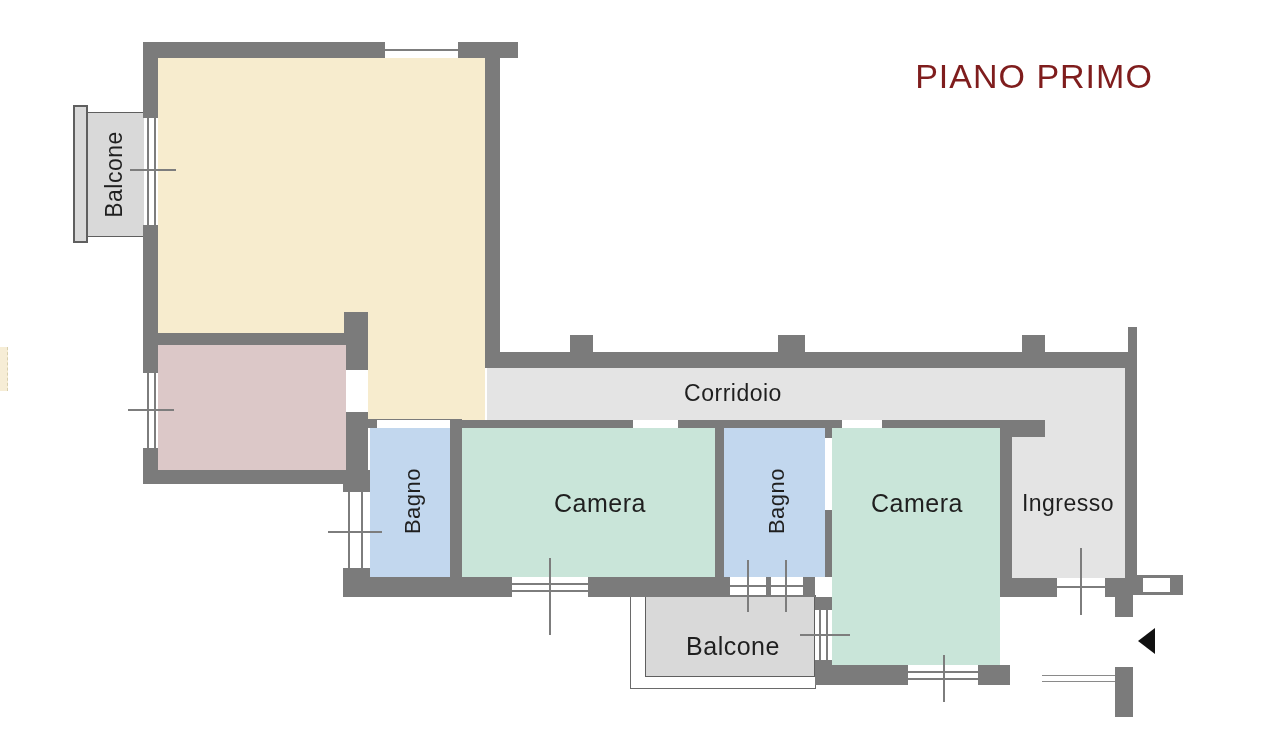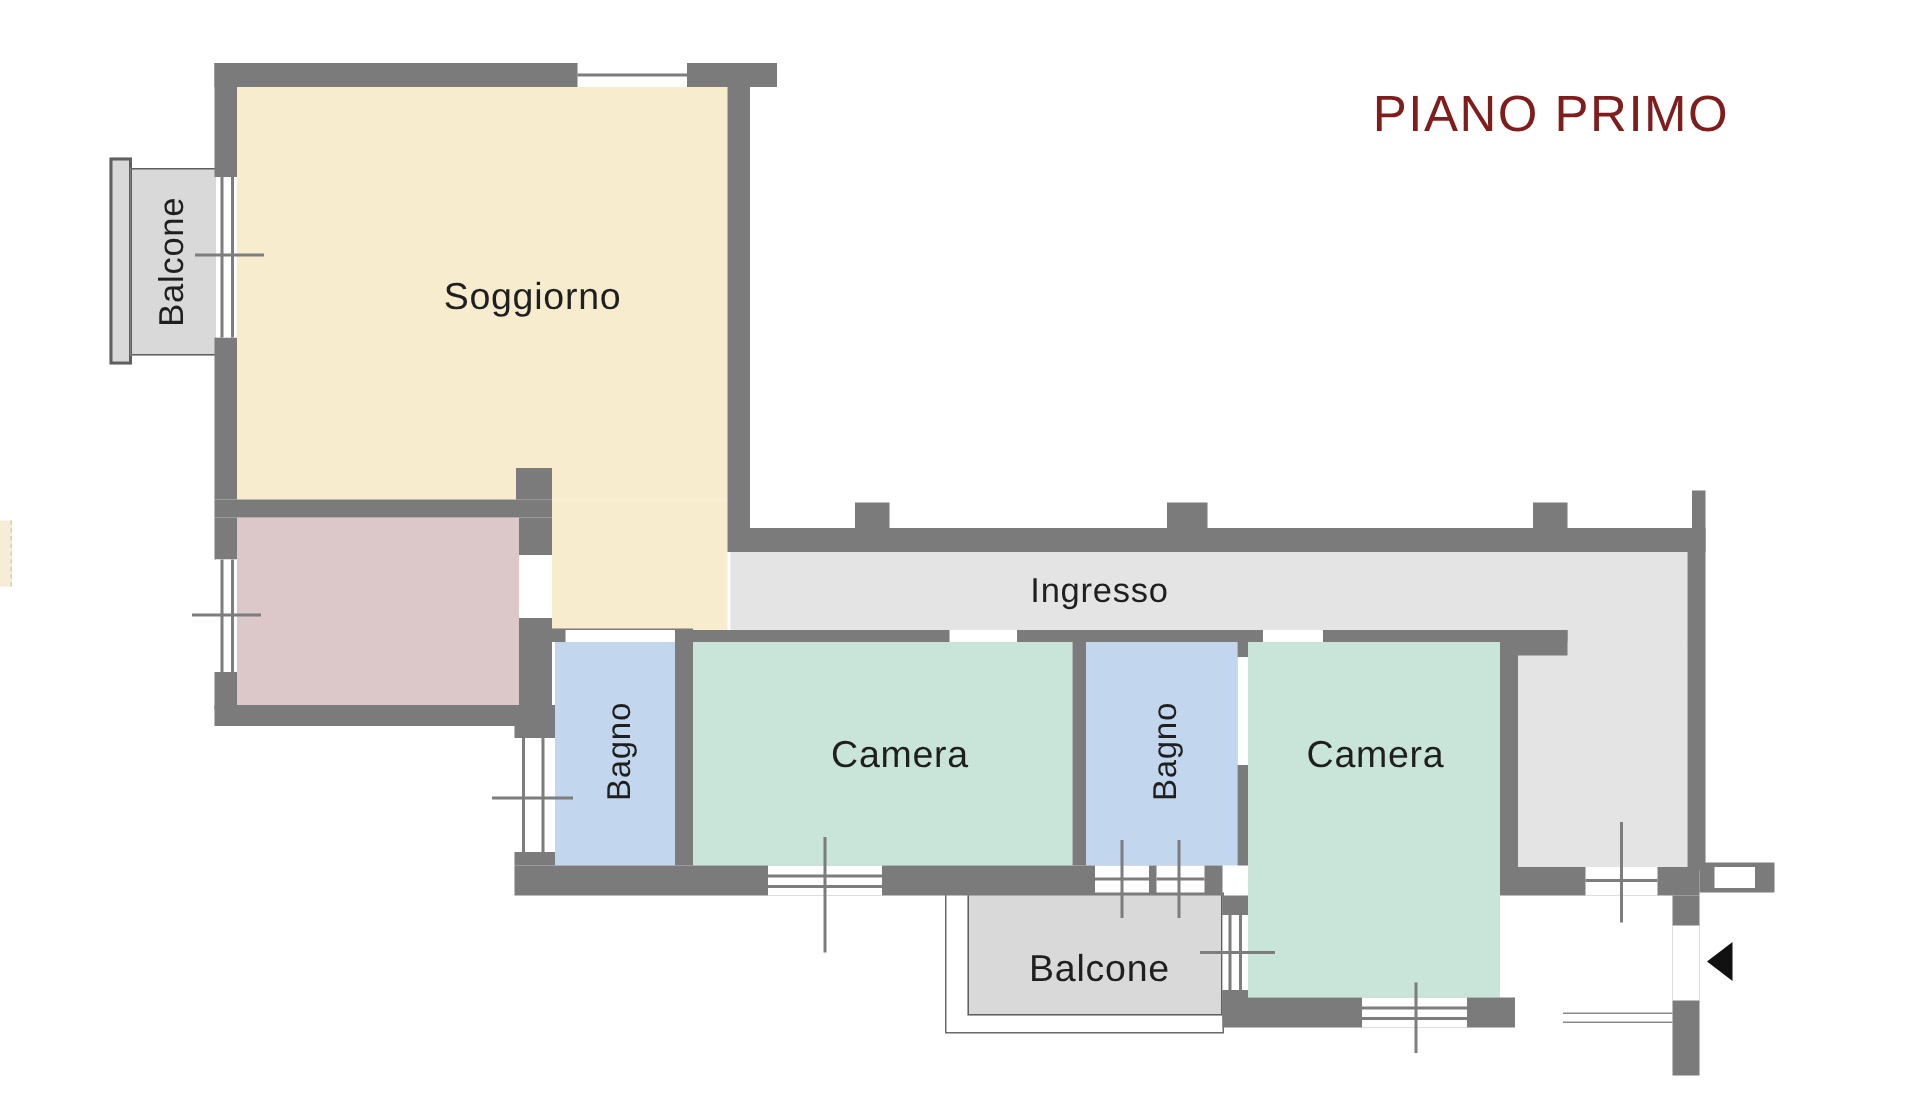--- a/index.html
+++ b/index.html
@@ -153,47 +153,47 @@
   <div class="vline" style="left:1080px;top:548px;height:67px;"></div>
 
   <div class="win" style="left:1143px;top:578px;width:27px;height:14px;"></div>
   <div class="win" style="left:1115px;top:617px;width:18px;height:50px;"></div>
 
   <div class="thin" style="left:1042px;top:675px;width:73px;height:1px;"></div>
   <div class="thin" style="left:1042px;top:681px;width:73px;height:1px;"></div>
 
   <div class="arrow" style="left:1138px;top:628px;"></div>
 
-  <div class="label fs25" style="left:255px;top:183px;width:200px;height:30px;">
-    <span>Soggiorno</span>
-    </div>
 
   <div class="label rot fs23" style="left:84px;top:109px;width:60px;height:130px;">
     <span>Balcone</span>
     </div>
 
 
   <div class="label fs23" style="left:653px;top:379px;width:160px;height:28px;">
-    <span>Ingresso</span>
+    <span>Corridoio</span>
     </div>
 
   <div class="label rot fs22" style="left:383px;top:441px;width:60px;height:120px;">
     <span>Bagno</span>
     </div>
 
   <div class="label fs25" style="left:510px;top:488px;width:180px;height:30px;">
     <span>Camera</span>
     </div>
 
   <div class="label rot fs22" style="left:747px;top:441px;width:60px;height:120px;">
     <span>Bagno</span>
     </div>
 
   <div class="label fs25" style="left:827px;top:488px;width:180px;height:30px;">
     <span>Camera</span>
     </div>
 
+  <div class="label fs23" style="left:998px;top:489px;width:140px;height:28px;">
+    <span>Ingresso</span>
+    </div>
 
   <div class="label fs25" style="left:653px;top:631px;width:160px;height:30px;">
     <span>Balcone</span>
     </div>
 
 </div>
 
 </body></html>

